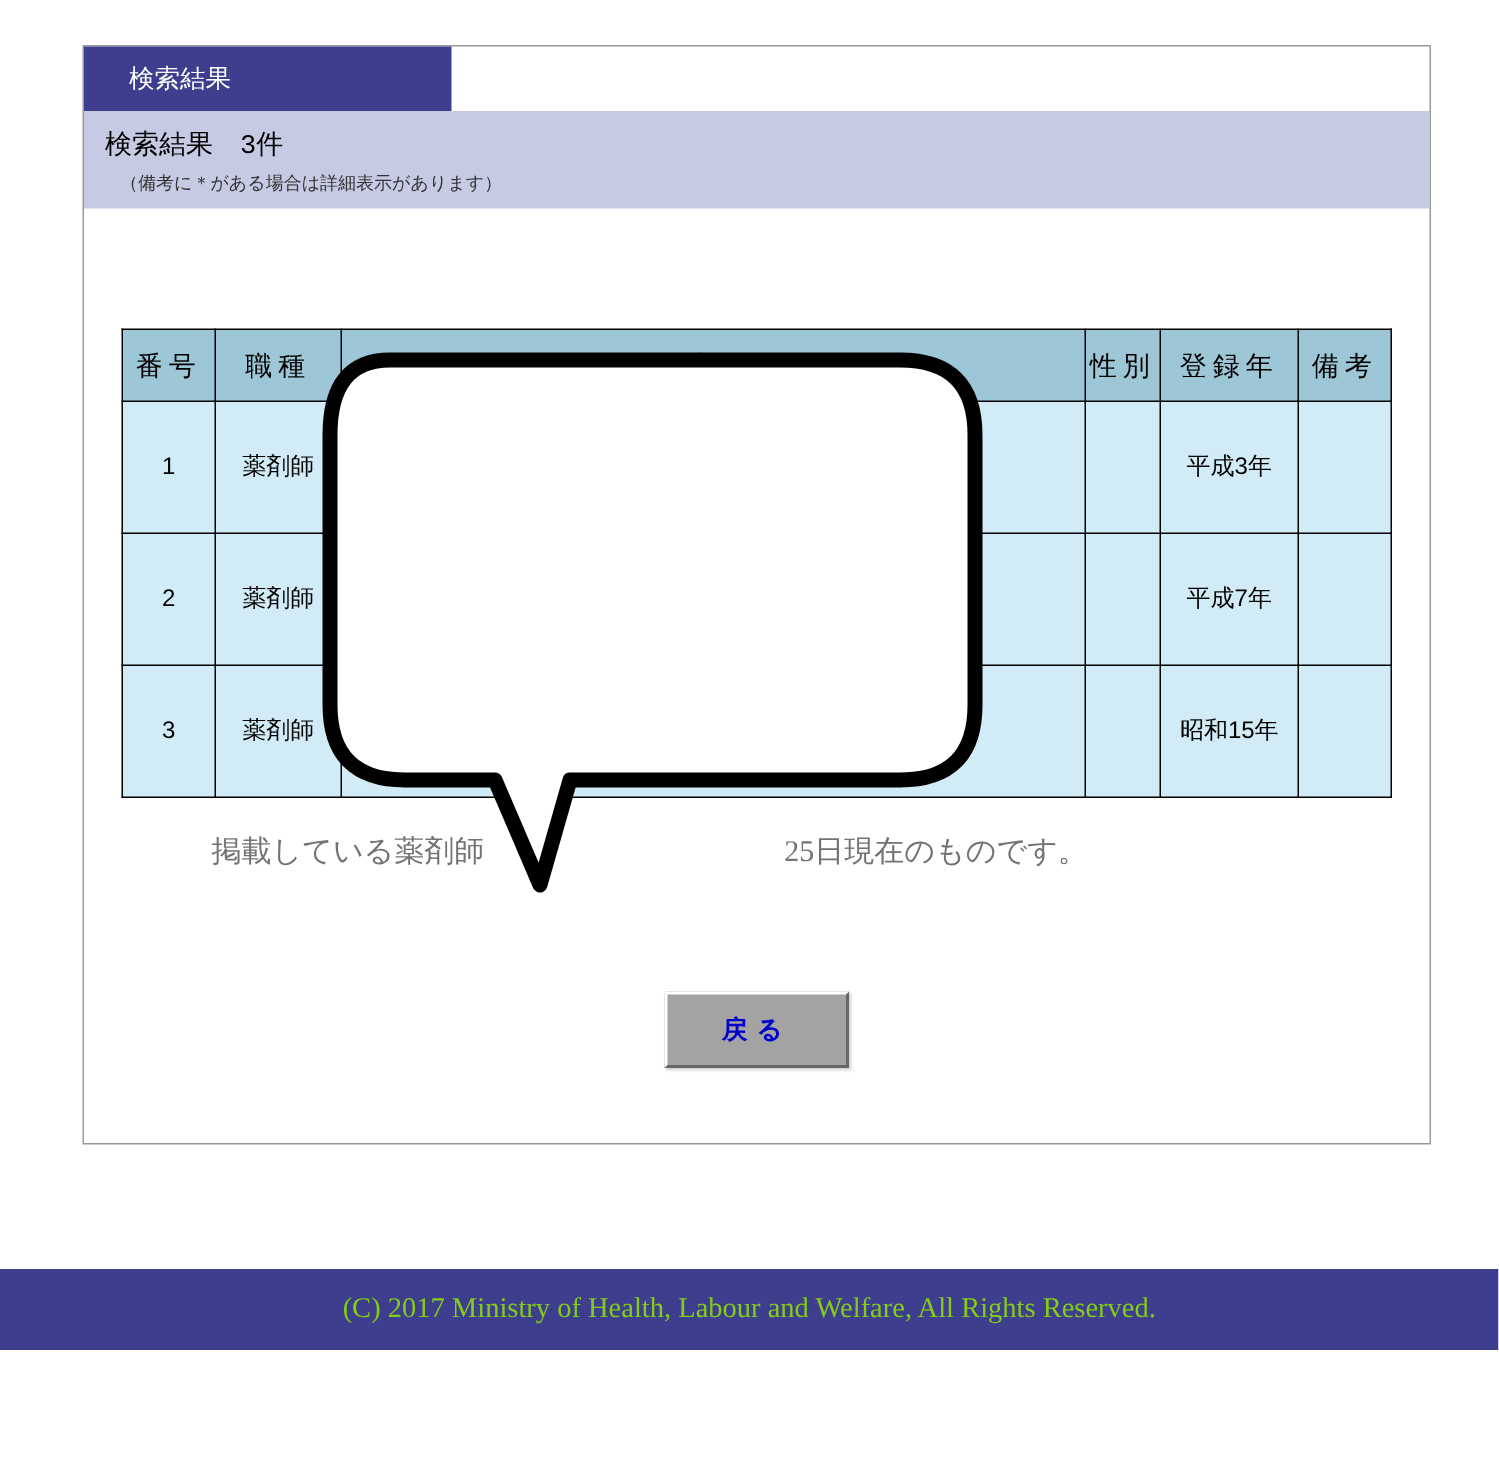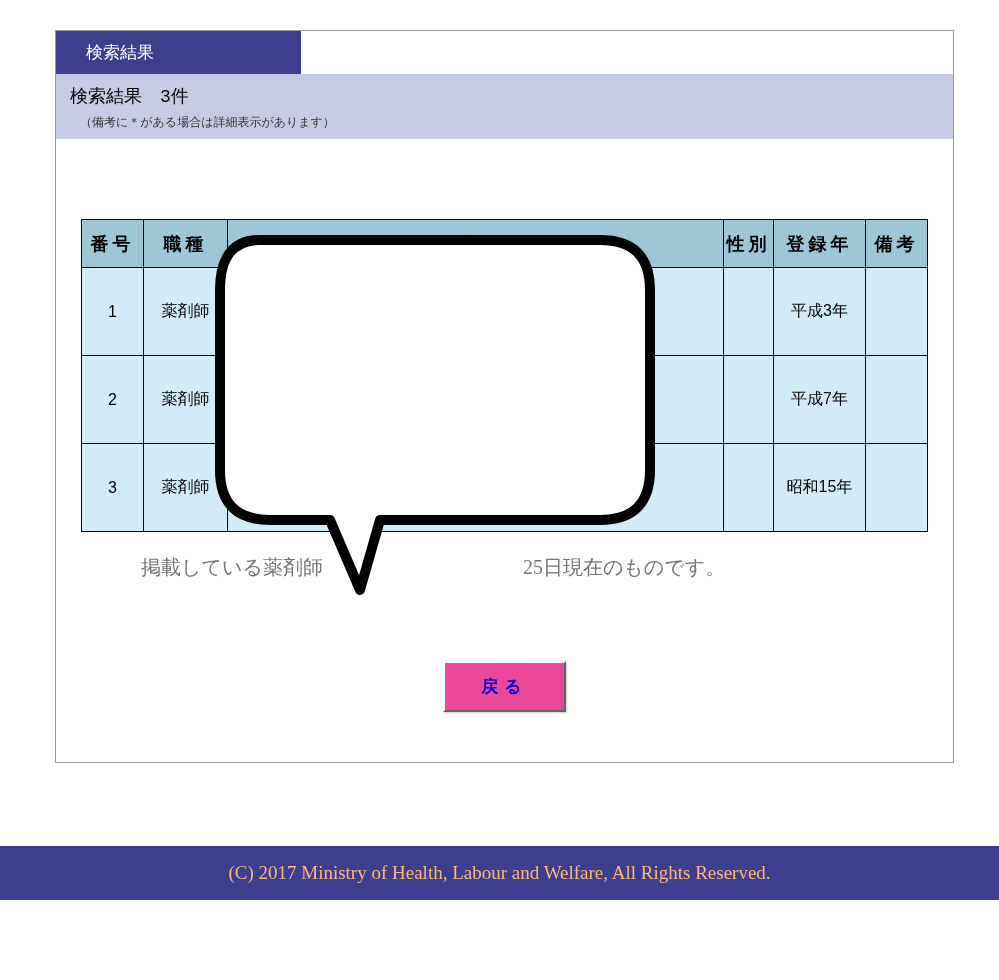--- a/index.html
+++ b/index.html
@@ -51,21 +51,21 @@
     }
     th, td {
       border: 1px solid #000;
       padding: 0;
       text-align: center;
       vertical-align: middle;
     }
     th {
       background: #9dc6d6;
       font-size: 18px;
-      font-weight: bold;
+      font-weight: normal;
       height: 48px;
       letter-spacing: 4px;
     }
     td {
       background: #d1ecf6;
       height: 88px;
       font-size: 16px;
     }
     .col-num { width: 62px; }
     .col-type { width: 84px; }
@@ -77,35 +77,35 @@
       color: #737373;
       font-size: 20px;
       margin: 22px 0 0 60px;
       font-family: "MS PMincho", serif;
     }
     .button-wrap {
       text-align: center;
       margin: 80px 0 20px 0;
     }
     .back-button {
-      background: #ec4899;
+      background: #a3a3a3;
       border: 2px solid #666;
       border-top-color: #fff;
       border-left-color: #fff;
       color: #0000cc;
       font-size: 17px;
       font-weight: bold;
       padding: 12px 36px;
       letter-spacing: 6px;
       cursor: pointer;
       box-shadow: 1px 1px 2px rgba(0,0,0,0.2);
     }
     .footer {
       background: #3e3e8e;
-      color: #fdba74;
+      color: #84cc16;
       text-align: center;
       padding: 16px 0;
       font-size: 19px;
       font-family: serif;
       position: absolute;
       left: 0;
       right: 0;
       top: 846px;
       width: 999px;
     }

